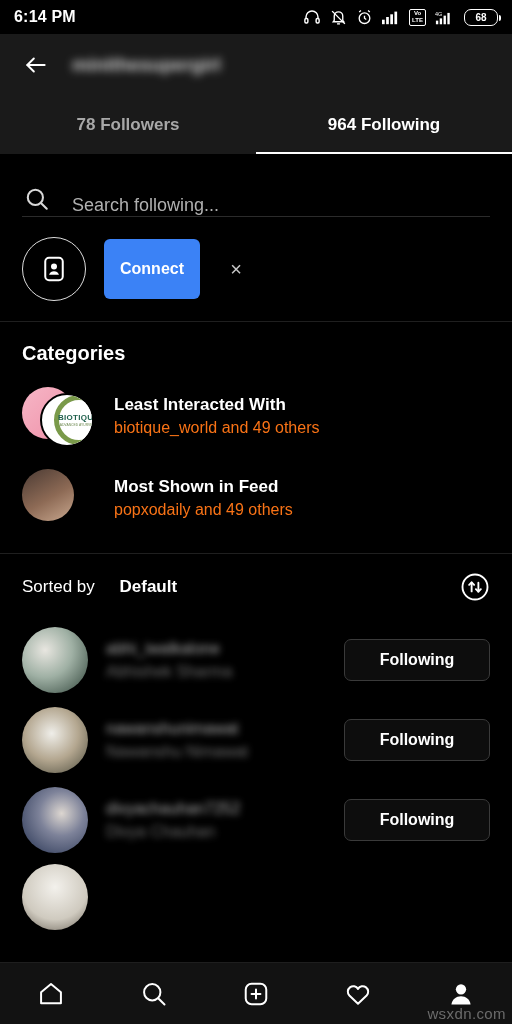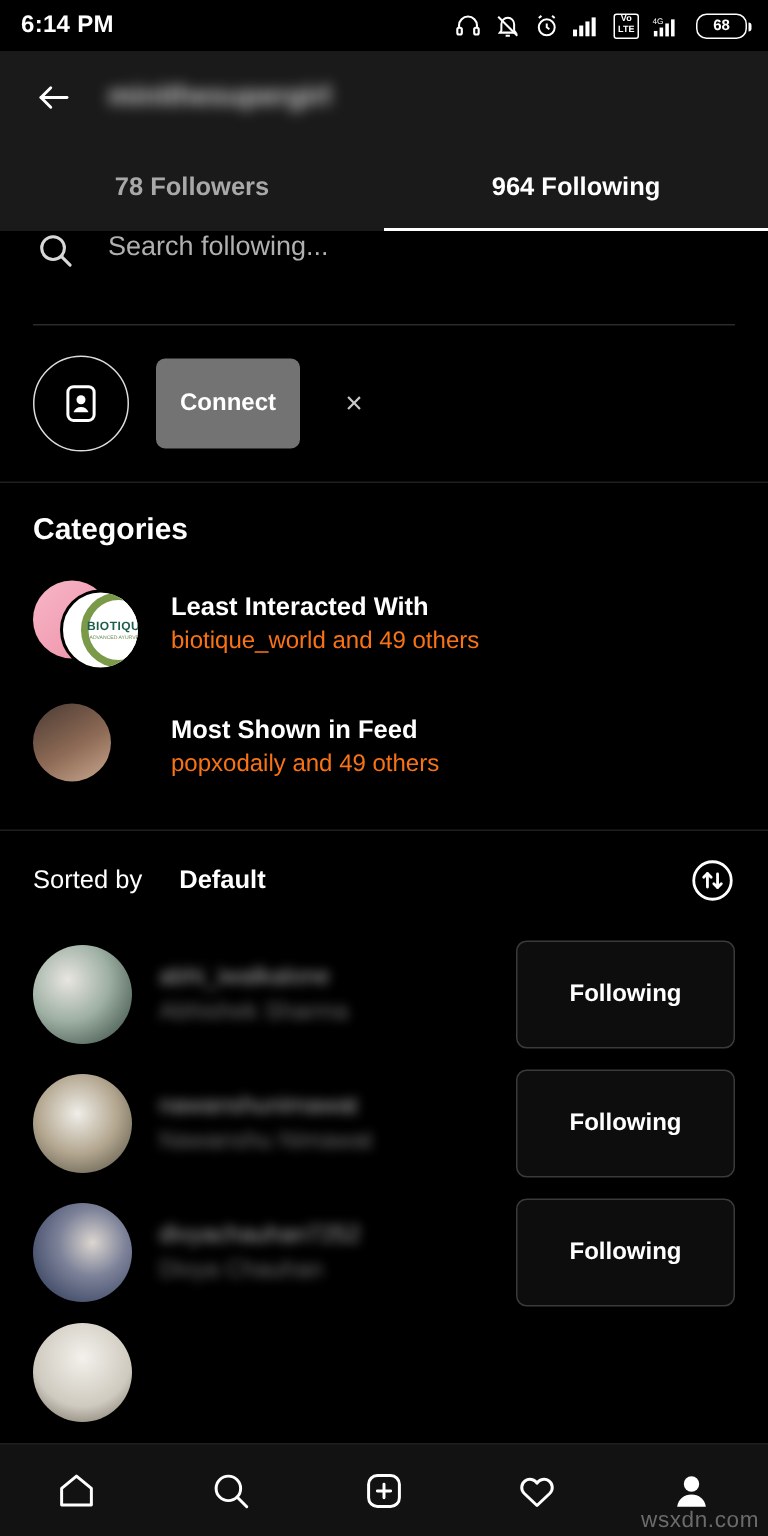--- a/index.html
+++ b/index.html
@@ -48,40 +48,40 @@
     font-size: 17px; font-weight: bold; cursor: pointer; position: relative;
   }
   .tab.inactive { color: #a8a8a8; }
   .tab.active { color: #fff; }
   .tab.active::after {
     content: ""; position: absolute; left: 0; right: 0; bottom: 0;
     height: 2px; background: #fff;
   }
 
   
-  .search-row { display: flex; align-items: flex-start; height: 62px; padding: 0 24px; }
+  .search-row { display: flex; align-items: flex-end; height: 62px; padding: 0 24px; }
   .search-icon { margin-right: 22px; }
   .search-input {
     flex: 1; background: transparent; border: none; outline: none;
     font-family: "Liberation Sans", sans-serif; font-size: 18px; color: #fff;
   }
   .search-input::placeholder { color: #b0b0b0; }
   .search-underline { height: 1px; background: #2b2b2b; margin: 0 22px; }
 
   
   .connect-row { display: flex; align-items: center; padding: 20px 22px; gap: 18px; }
   .contact-circle {
     width: 64px; height: 64px; border-radius: 50%; border: 1.6px solid #ddd;
     display: flex; align-items: center; justify-content: center; flex: 0 0 auto;
   }
   .connect-texts { flex: 1; }
   .connect-title { font-size: 17px; font-weight: bold; color: #fff; }
   .connect-sub { font-size: 16px; color: #a8a8a8; margin-top: 4px; }
   .connect-btn {
-    background: #737373; color: #fff; border: none; border-radius: 6px;
+    background: #3b82f6; color: #fff; border: none; border-radius: 6px;
     font-family: "Liberation Sans", sans-serif; font-size: 16px; font-weight: bold;
     padding: 21px 16px; cursor: pointer;
   }
   .dismiss-x {
     width: 28px; height: 28px; display: flex; align-items: center; justify-content: center;
     color: #c8c8c8; font-size: 20px; cursor: pointer; margin-left: 4px;
   }
   .divider { height: 1px; background: #1f1f1f; }
 
   
@@ -122,21 +122,21 @@
   .user-row { display: flex; align-items: center; padding: 7px 22px; gap: 18px; }
   .user-av {
     width: 66px; height: 66px; border-radius: 50%; flex: 0 0 auto; overflow: hidden;
   }
   .user-texts { flex: 1; filter: blur(3.6px); opacity: .72; user-select: none; }
   .user-handle { font-size: 16px; color: #e8e8e8; font-weight: 500; }
   .user-name { font-size: 16px; color: #9a9a9a; margin-top: 5px; }
   .following-btn {
     background: #0d0d0d; color: #fff; border: 1px solid #3a3a3a; border-radius: 7px;
     font-family: "Liberation Sans", sans-serif; font-size: 16px; font-weight: bold;
-    padding: 26px 0; width: 146px; cursor: pointer; flex: 0 0 auto;
+    padding: 11px 0; width: 146px; cursor: pointer; flex: 0 0 auto;
   }
 
   
   .bottom-nav {
     position: absolute; left: 0; bottom: 0; width: 512px; height: 62px;
     background: #121212; border-top: 1px solid #1e1e1e;
     display: flex; align-items: center; justify-content: space-around;
   }
   .nav-item { width: 58px; height: 50px; display: flex; align-items: center; justify-content: center; cursor: pointer; }
   .watermark {

